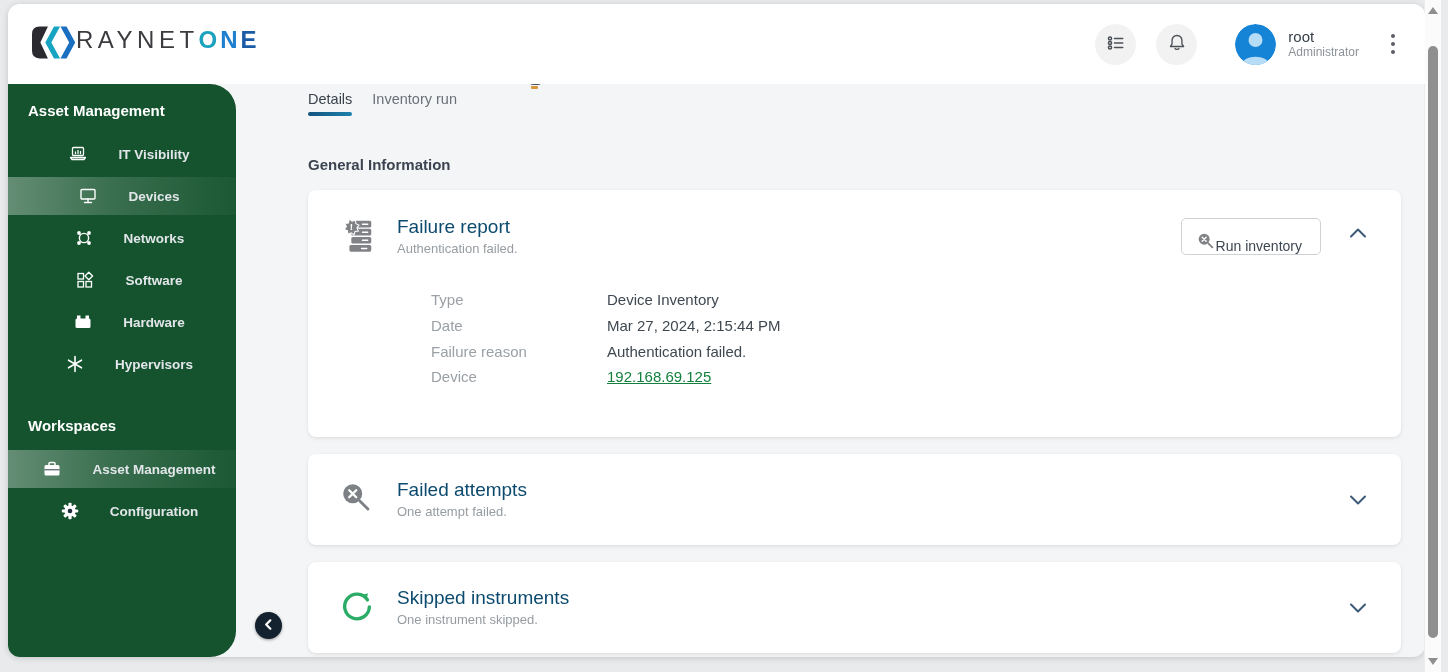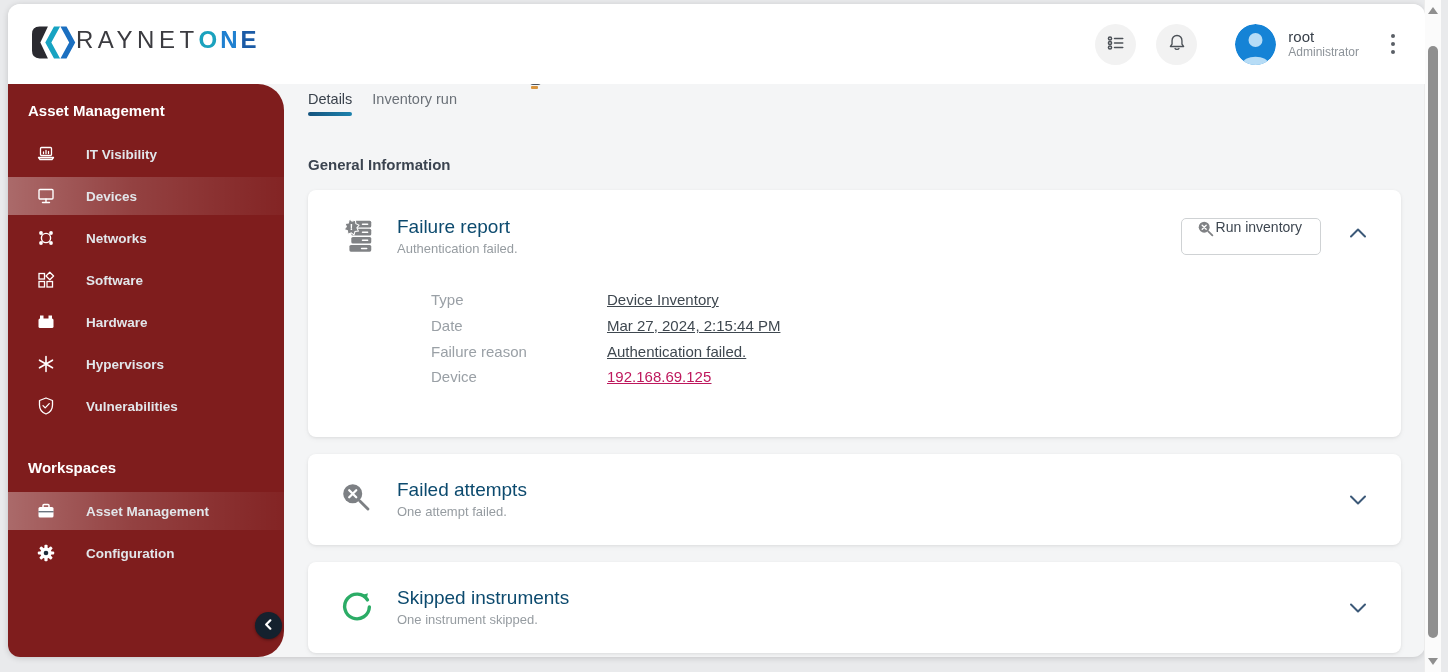--- a/index.html
+++ b/index.html
@@ -45,33 +45,33 @@
   }
   .avatar { width:41px; height:41px; border-radius:50%; overflow:hidden; margin-left:38px; flex:none; }
   .user-block { margin-left:12px; line-height:1.15; }
   .user-name { font-size:15px; color:#38404a; }
   .user-role { font-size:12px; color:#8d9399; }
   .kebab { margin-left:28px; display:flex; flex-direction:column; gap:4px; cursor:pointer; padding:4px; }
   .kebab i { width:4px; height:4px; border-radius:50%; background:#5a5f66; display:block; }
 
   
   .sidebar {
-    position:absolute; left:0; top:80px; bottom:0; width:276px;
-    background:#7f1d1d;
+    position:absolute; left:0; top:80px; bottom:0; width:228px;
+    background:#14532d;
     border-top-right-radius:26px; border-bottom-right-radius:26px;
     z-index:4; padding-top:18px;
   }
   .side-section-title {
     color:#ffffff; font-weight:700; font-size:15px;
     padding:0 0 0 20px; margin-bottom:16px;
   }
   .nav-item {
     height:38px; display:flex; align-items:center; gap:30px;
-    padding-left:28px; margin-bottom:4px; cursor:pointer;
-    color:#e2e6ea; font-size:13.5px; font-weight:600;
+    padding-left:14px; margin-bottom:4px; cursor:pointer;
+    color:#e2e6ea; font-size:13.5px; font-weight:600;justify-content:center;
   }
   .nav-item .ni-icon { width:20px; height:20px; flex:none; display:flex; align-items:center; justify-content:center; }
   .nav-item.selected {
     background:linear-gradient(to right, rgba(255,255,255,0.34), rgba(255,255,255,0.16) 45%, rgba(255,255,255,0.03));
   }
   .side-gap { height:30px; }
   .collapse-btn {
     position:absolute; left:247px; top:608px; width:27px; height:27px;
     border-radius:50%; background:#14212e; z-index:6; border:none; cursor:pointer;
     display:flex; align-items:center; justify-content:center;
@@ -97,31 +97,31 @@
     background:#ffffff; border-radius:8px; margin-top:17px; position:relative;
     box-shadow:0 1px 3px rgba(0,0,0,0.07), 0 2px 6px rgba(0,0,0,0.04);
   }
   .card-head { display:flex; align-items:flex-start; padding:26px 28px 0 30px; }
   .card-icon { width:38px; height:38px; flex:none; margin-right:21px; display:flex; align-items:center; justify-content:center; }
   .card-titles { flex:1; }
   .card-title { font-size:19px; color:#0c4a6e; }
   .card-sub { font-size:13px; color:#969ca1; margin-top:3px; }
   .run-btn {
     height:37px; padding:0 18px 0 14px; border:1px solid #cfd2d4; border-radius:5px;
-    background:#fff; display:flex; align-items:flex-start; cursor:pointer;
+    background:#fff; display:flex; align-items:flex-end; cursor:pointer;
     font-size:14px; color:#3d4650; margin-right:22px; margin-top:2px;
     font-family:inherit;
   }
   .chev-btn { background:none; border:none; cursor:pointer; padding:6px; margin-top:5px; }
 
   .fields { padding:36px 0 42px 123px; }
   .field-row { display:flex; margin-bottom:10px; font-size:15px; line-height:1.05;gap:28px; }
   .field-label { width:148px; color:#9aa0a6; }
-  .field-value { color:#3f4850;text-decoration:underline; }
-  a.link { color:#be185d; text-decoration:underline; }
+  .field-value { color:#3f4850; }
+  a.link { color:#15803d; text-decoration:underline; }
 
   .collapsed-card { height:91px; }
   .collapsed-card .card-head { padding-top:25px;align-items:center; }
   .collapsed-card .card-title { font-size:19px; }
 </style>
 </head>
 <body>
 
 <div class="app">
 
@@ -240,29 +240,20 @@
 
     <div class="nav-item">
       <span class="ni-icon">
         <svg width="20" height="20" viewBox="0 0 20 20" fill="none" stroke="#fff" stroke-width="1.6" stroke-linecap="round">
           <path d="M10 2.5 V17.5 M3.5 6.2 L16.5 13.8 M16.5 6.2 L3.5 13.8"></path>
         </svg>
       </span>
       <span>Hypervisors</span>
     </div>
 
-    <div class="nav-item">
-      <span class="ni-icon">
-        <svg width="20" height="20" viewBox="0 0 20 20" fill="none" stroke="#fff" stroke-width="1.3">
-          <path d="M10 2 L16.5 4.5 V9 C16.5 13.6 13.8 16.6 10 18 C6.2 16.6 3.5 13.6 3.5 9 V4.5 Z" stroke-linejoin="round"></path>
-          <path d="M7 9.6 L9.2 11.9 L13.2 7.6" stroke-linecap="round" stroke-linejoin="round"></path>
-        </svg>
-      </span>
-      <span>Vulnerabilities</span>
-    </div>
 
     <div class="side-gap"></div>
     <div class="side-section-title">Workspaces</div>
 
     <div class="nav-item selected">
       <span class="ni-icon">
         <svg width="20" height="20" viewBox="0 0 20 20">
           <rect x="7" y="3.5" width="6" height="4" rx="1" fill="none" stroke="#fff" stroke-width="1.5"></rect>
           <rect x="2.5" y="6" width="15" height="10.5" rx="1.5" fill="#fff"></rect>
           <rect x="2.5" y="10" width="15" height="1.4" fill="#1d2c3c" opacity="0.65"></rect>

